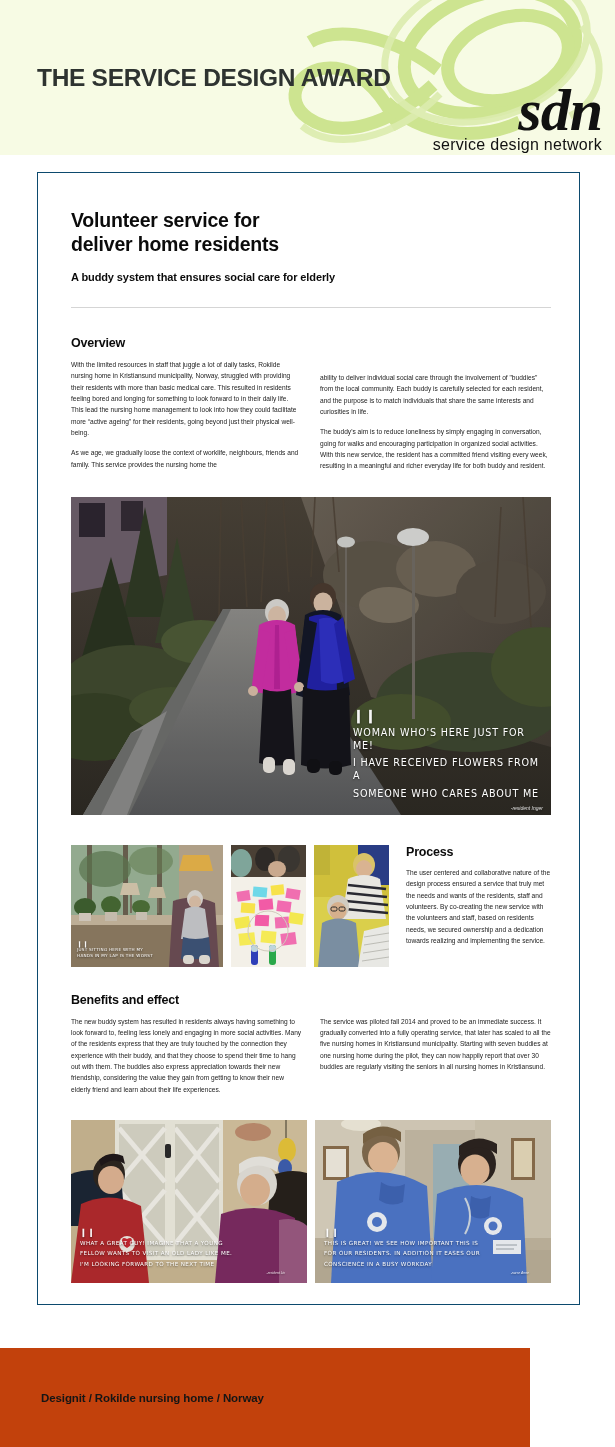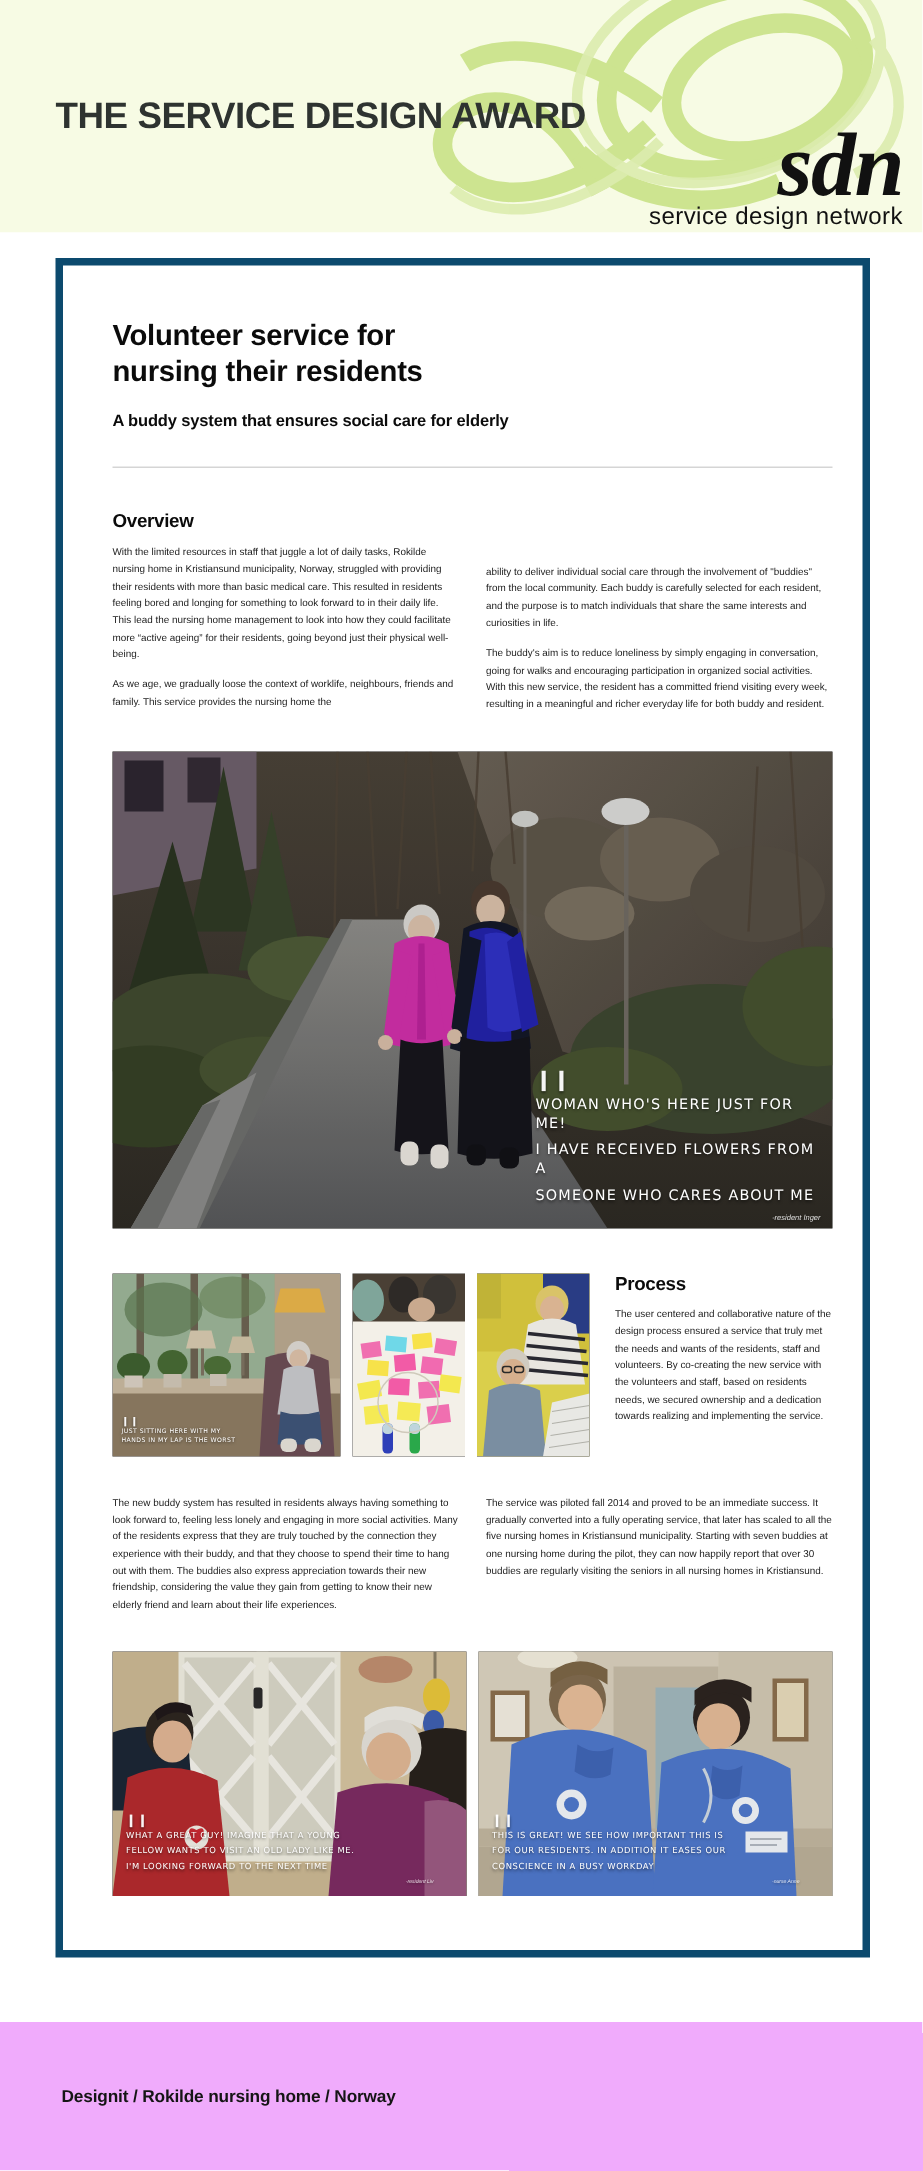--- a/index.html
+++ b/index.html
@@ -72,21 +72,21 @@
     width: 615px;
     height: 1193px;
     background: #ffffff;
   }
   .card {
     position: absolute;
     left: 37px;
     top: 17px;
     width: 543px;
     height: 1133px;
-    border: 5px solid #0c4a6e;
+    border: 1px solid #0c4a6e;
     background: #ffffff;
     box-sizing: border-box;
   }
   .card-inner {
     position: absolute;
     left: 33px;
     top: 0;
     width: 480px;
   }
 
@@ -237,23 +237,23 @@
     color: #ffffff;
     text-shadow: 0 1px 2px rgba(0,0,0,0.55);
   }
   .bimg-quote .quote-mark { font-size: 8px; line-height: 1; }
   .bimg-quote .quote-line { font-size: 5.6px; line-height: 1.5; letter-spacing: 0.4px; margin-top: 2px; }
   .bimg-quote .quote-attr { font-size: 3.4px; margin-top: 3px; }
 
   
   .footer {
     position: relative;
-    width: 615px;
+    width: 530px;
     height: 99px;
-    background: #f0abfc;
+    background: #c2410c;
   }
   .footer-text {
     position: absolute;
     left: 41px;
     top: 44px;
     font-size: 11.5px;
     font-weight: bold;
     color: #151515;
     letter-spacing: -0.1px;
   }
@@ -285,21 +285,21 @@
     <span class="sdn-sub">service design network</span>
   </div>
 </div>
 
 <div class="page-area">
   <div class="card">
     <div class="card-inner">
 
       <div class="proj-title">
         <div>Volunteer service for</div>
-        <div>nursing their residents</div>
+        <div>deliver home residents</div>
       </div>
       <div class="proj-sub">A buddy system that ensures social care for elderly</div>
       <div class="divider"></div>
 
       <div class="overview-wrap">
         <div class="sec-head">Overview</div>
         <div class="cols overview-body">
           <div class="col">
             <p>With the limited resources in staff that juggle a lot of daily tasks, Rokilde nursing home in Kristiansund municipality, Norway, struggled with providing their residents with more than basic medical care. This resulted in residents feeling bored and longing for something to look forward to in their daily life. This lead the nursing home management to look into how they could facilitate more “active ageing” for their residents, going beyond just their physical well-being.</p>
             <p>As we age, we gradually loose the context of worklife, neighbours, friends and family. This service provides the nursing home the</p>
@@ -533,20 +533,21 @@
           </svg>
         </div>
 
         <div class="process-text">
           <div class="sec-head">Process</div>
           <p>The user centered and collaborative nature of the design process ensured a service that truly met the needs and wants of the residents, staff and volunteers. By co-creating the new service with the volunteers and staff, based on residents needs, we secured ownership and a dedication towards realizing and implementing the service.</p>
         </div>
       </div>
 
       <div class="benefits-wrap">
+        <div class="sec-head">Benefits and effect</div>
         <div class="cols benefits-body">
           <div class="col">
             <p>The new buddy system has resulted in residents always having something to look forward to, feeling less lonely and engaging in more social activities. Many of the residents express that they are truly touched by the connection they experience with their buddy, and that they choose to spend their time to hang out with them. The buddies also express appreciation towards their new friendship, considering the value they gain from getting to know their new elderly friend and learn about their life experiences.</p>
           </div>
           <div class="col">
             <p>The service was piloted fall 2014 and proved to be an immediate success. It gradually converted into a fully operating service, that later has scaled to all the five nursing homes in Kristiansund municipality. Starting with seven buddies at one nursing home during the pilot, they can now happily report that over 30 buddies are regularly visiting the seniors in all nursing homes in Kristiansund.</p>
           </div>
         </div>
       </div>
 

